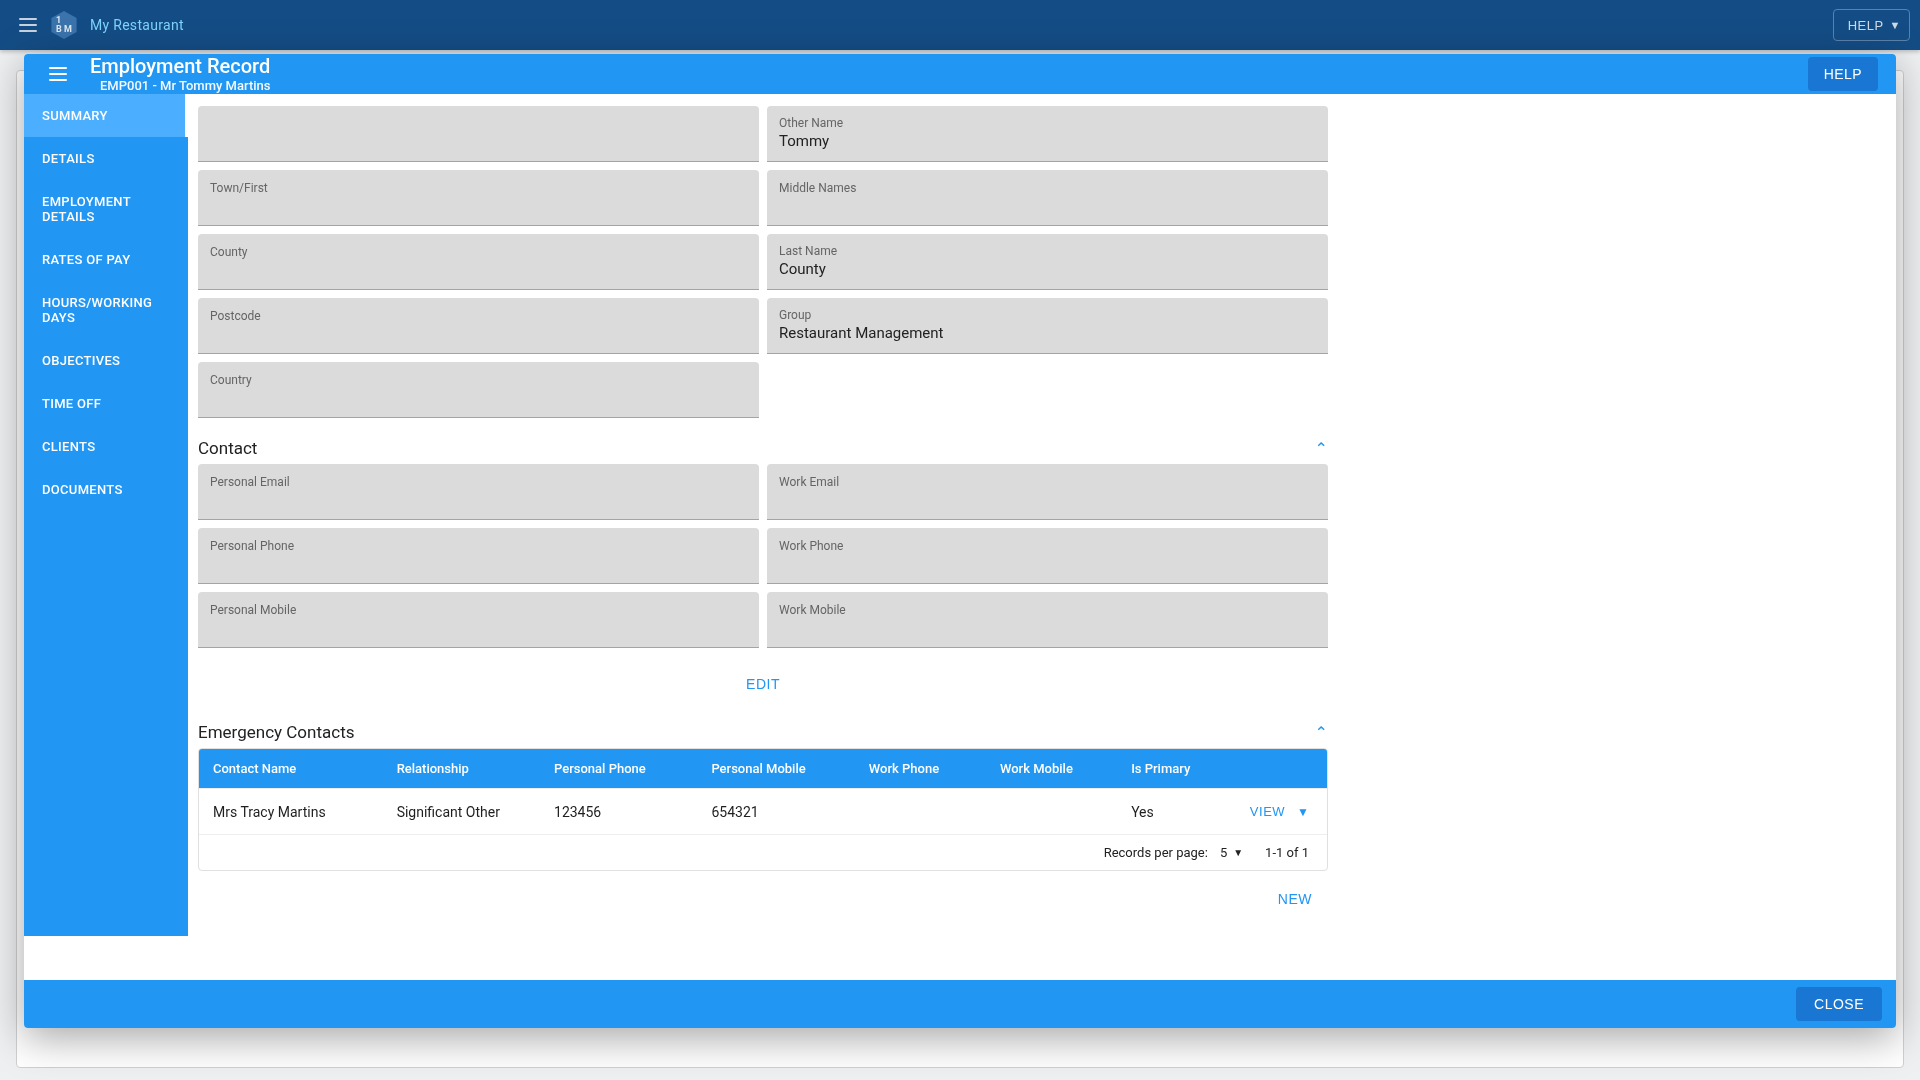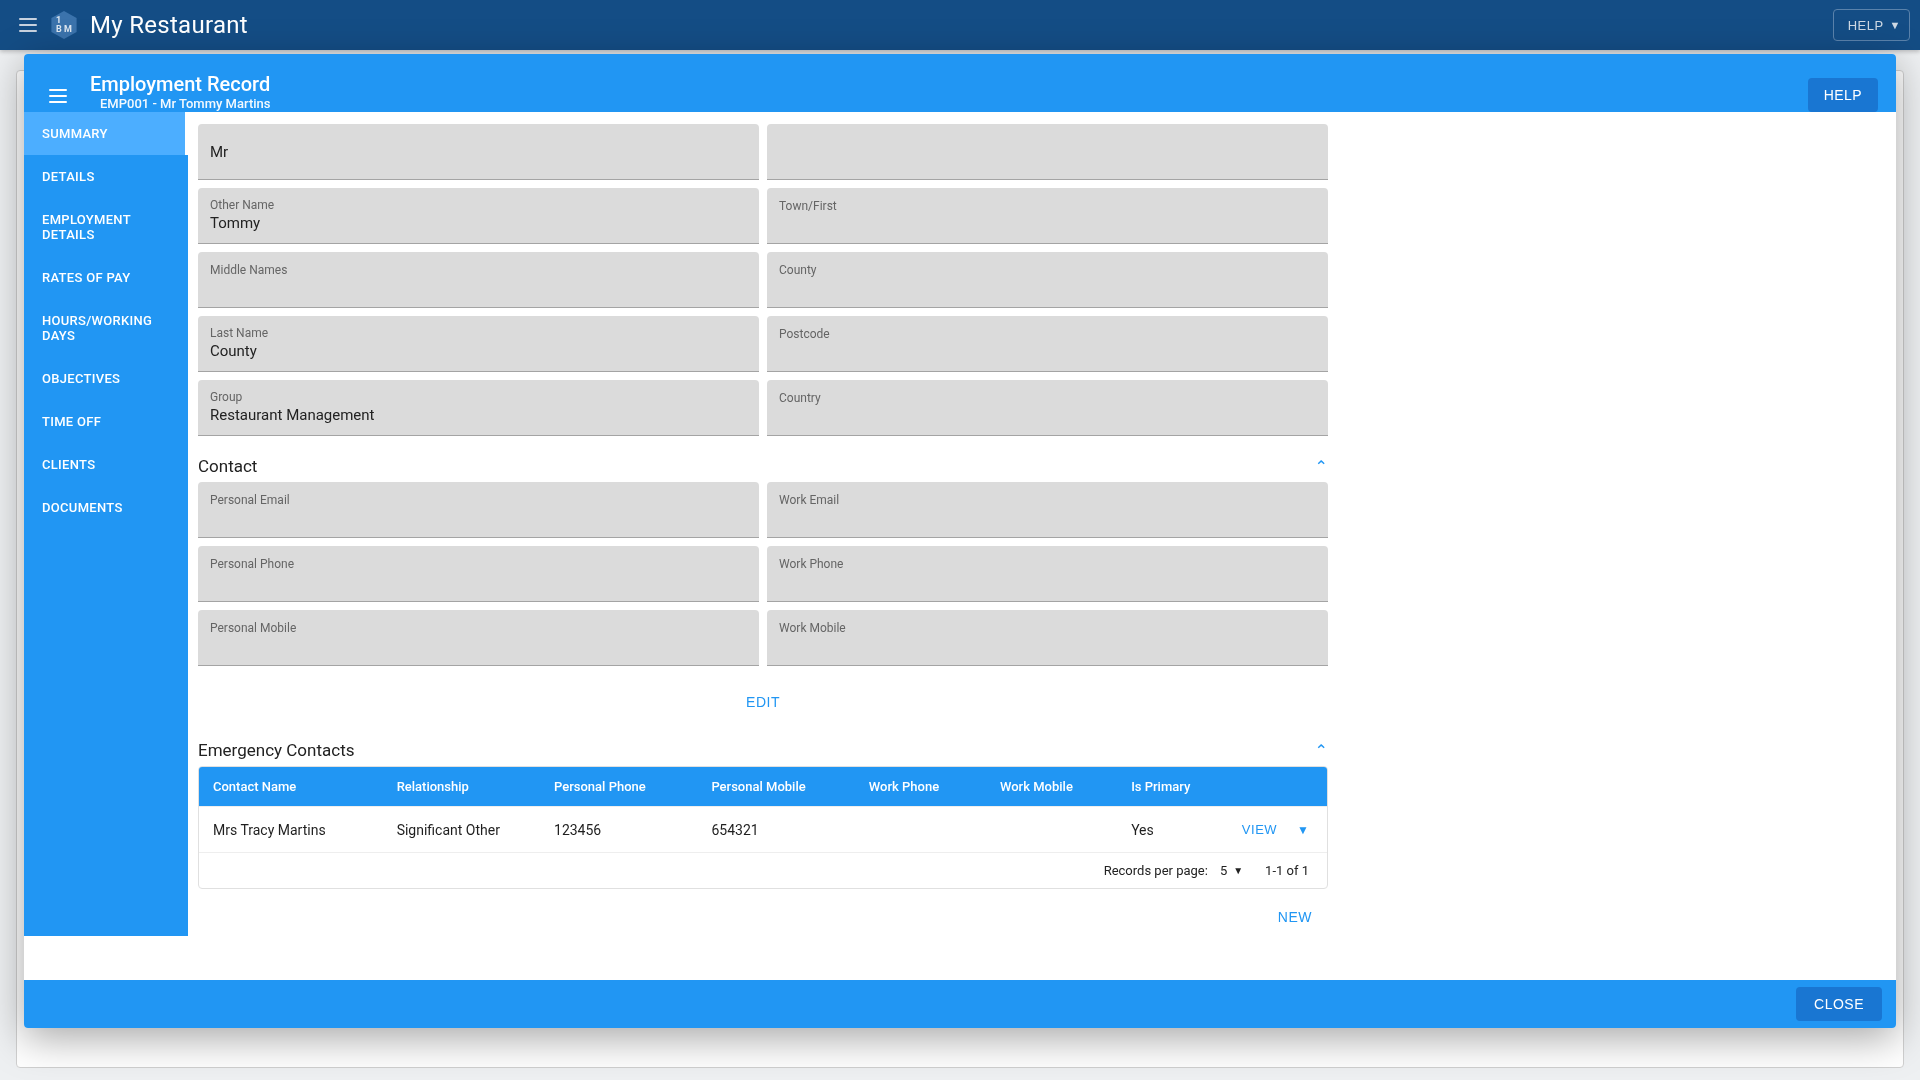--- a/index.html
+++ b/index.html
@@ -28,21 +28,21 @@
     box-shadow:0 2px 4px rgba(0,0,0,.2);
     position:relative; z-index:1;
   }
   .topbar .hamburger { width:36px; height:36px; border-radius:50%; display:flex; align-items:center; justify-content:center; cursor:pointer;}
   .topbar .logo-hex {
     width:28px; height:28px; margin:0 12px 0 4px; background:#3b73ac;
     clip-path:polygon(50% 0,95% 25%,95% 75%,50% 100%,5% 75%,5% 25%);
     display:flex; align-items:center; justify-content:center; position:relative;
   }
   .topbar .logo-hex span { color:#dfe8f1; font-size:9px; line-height:9px; font-weight:700;}
-  .topbar .app-title { font-size:24px; letter-spacing:.3px; color:#ffffff; font-weight:400;}
+  .topbar .app-title { font-size:14px; letter-spacing:.3px; color:#7dd3fc; font-weight:400;}
   .topbar-spacer { flex:1; }
   .topbar .help-btn {
     border:1px solid #5a82ab; background:transparent; color:#cfd9e4;
     height:32px; padding:0 8px 0 14px; border-radius:4px; font-size:13px; letter-spacing:.5px;
     display:flex; align-items:center; gap:6px; cursor:pointer;
   }
   .topbar .help-btn .arrow-down { font-size:11px; }
 
   
   .bg-card {
@@ -51,21 +51,21 @@
   }
 
   
   .modal {
     position:absolute; top:54px; left:24px; right:24px; bottom:52px;
     background:#fff; border-radius:4px; box-shadow:0 10px 40px rgba(0,0,0,.35);
     display:flex; flex-direction:column; overflow:hidden;
     z-index:10;
   }
   .modal-header {
-    background:var(--modal-header-bg); color:#fff; height:58px; display:flex; align-items:flex-end; padding:0 18px;
+    background:var(--modal-header-bg); color:#fff; height:40px; display:flex; align-items:center; padding:0 18px;
   }
   .modal-header .menu-btn { width:32px; height:32px; display:flex; align-items:center; justify-content:center; margin-right:16px; cursor:pointer;}
   .modal-header .titles { display:flex; flex-direction:column; line-height:1.2;}
   .modal-header .title { font-size:20px; font-weight:500;}
   .modal-header .subtitle { font-size:13px; font-weight:500; opacity:.95;margin-left:10px;}
   .modal-header .spacer { flex:1; }
   .modal-header .help-chip {
     background:var(--btn-blue); color:#fff; border:none; border-radius:4px;
     height:34px; padding:0 16px; font-size:14px; font-weight:500; letter-spacing:.4px; cursor:pointer;
   }
@@ -111,21 +111,21 @@
     background:var(--table-header-bg); color:#fff; display:grid;
     grid-template-columns:1.4fr 1.2fr 1.2fr 1.2fr 1fr 1fr .8fr .8fr;
     font-size:13px; font-weight:500;
   }
   .ec-head > div { padding:12px 14px; }
   .ec-row {
     display:grid; grid-template-columns:1.4fr 1.2fr 1.2fr 1.2fr 1fr 1fr .8fr .8fr;
     font-size:14px; border-top:1px solid #eee; align-items:center;
   }
   .ec-row > div { padding:14px 14px; white-space:nowrap; overflow:hidden; text-overflow:ellipsis;}
-  .ec-row .actions { display:flex; align-items:center; justify-content:flex-end; gap:14px; padding-right:18px;}
+  .ec-row .actions { display:flex; align-items:center; justify-content:flex-end; gap:6px; padding-right:18px;}
   .view-btn { background:transparent; border:none; color:var(--primary-text); font-weight:500; letter-spacing:.5px; font-size:13px; cursor:pointer;}
   .more-arrow { color:var(--primary-text); font-size:12px; cursor:pointer;}
 
   .ec-footer {
     display:flex; justify-content:flex-end; align-items:center; gap:22px;
     font-size:13px; padding:10px 18px; color:#222; border-top:1px solid #eee;
   }
   .ec-footer .rpp { display:flex; align-items:center; gap:12px;}
   .ec-footer .select { display:flex; align-items:center; gap:6px; cursor:pointer;}
   .new-row { text-align:right; padding:14px 6px 4px 0;}
@@ -190,24 +190,20 @@
       <div class="item">OBJECTIVES</div>
       <div class="item">TIME OFF</div>
       <div class="item">CLIENTS</div>
       <div class="item">DOCUMENTS</div>
     </div>
 
     <div class="content">
       <div class="content-inner">
 
         <div class="field-grid">
-          <div class="field">
-            <span class="label"></span>
-            <span class="value">Mr</span>
-          </div>
           <div class="field">
             <span class="label"></span>
             <span class="value"></span>
           </div>
 
           <div class="field">
             <span class="label">Other Name</span>
             <span class="value">Tommy</span>
           </div>
           <div class="field">

